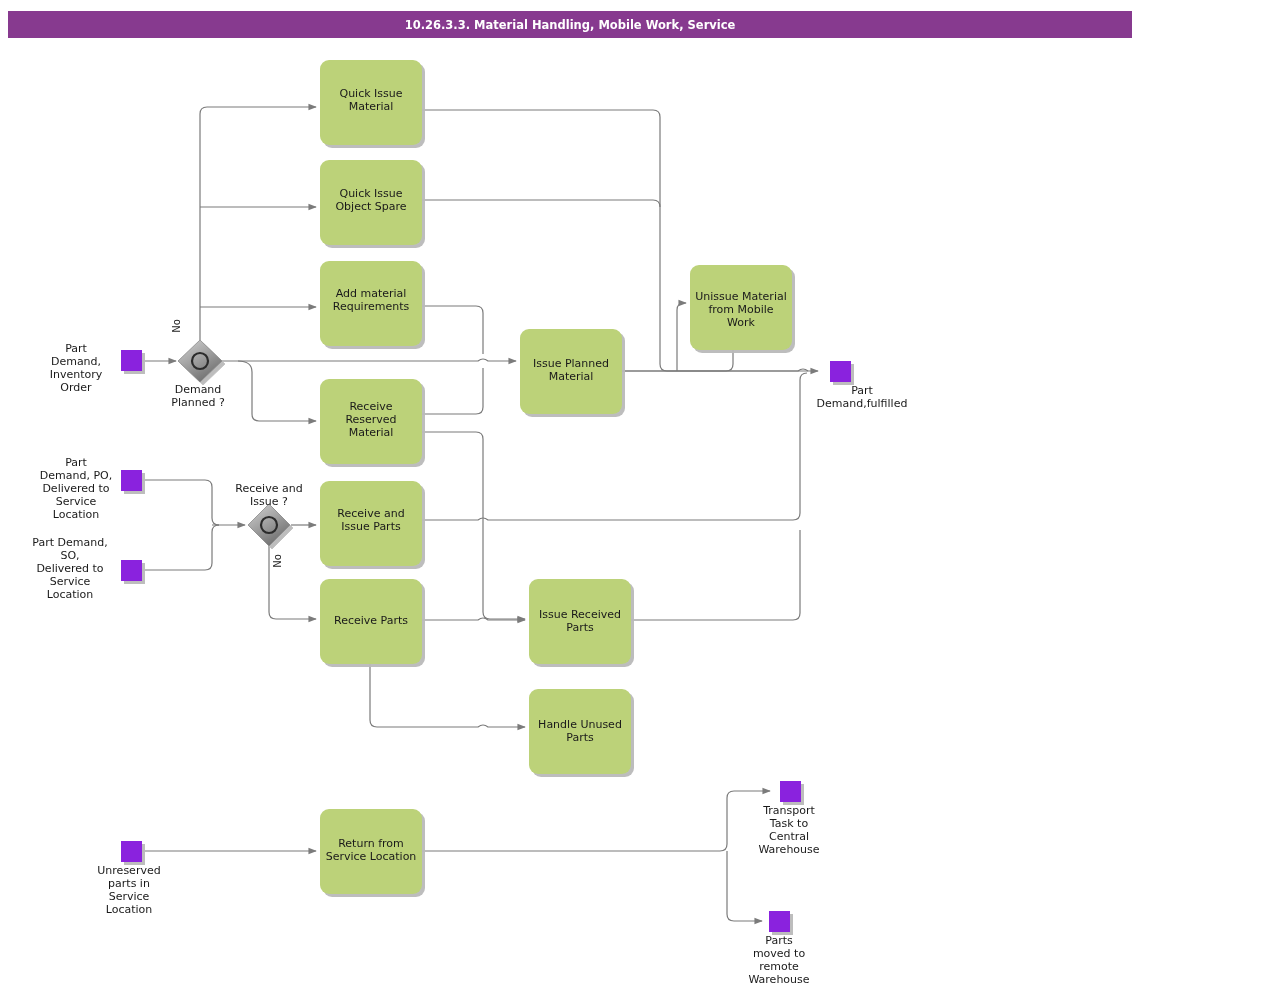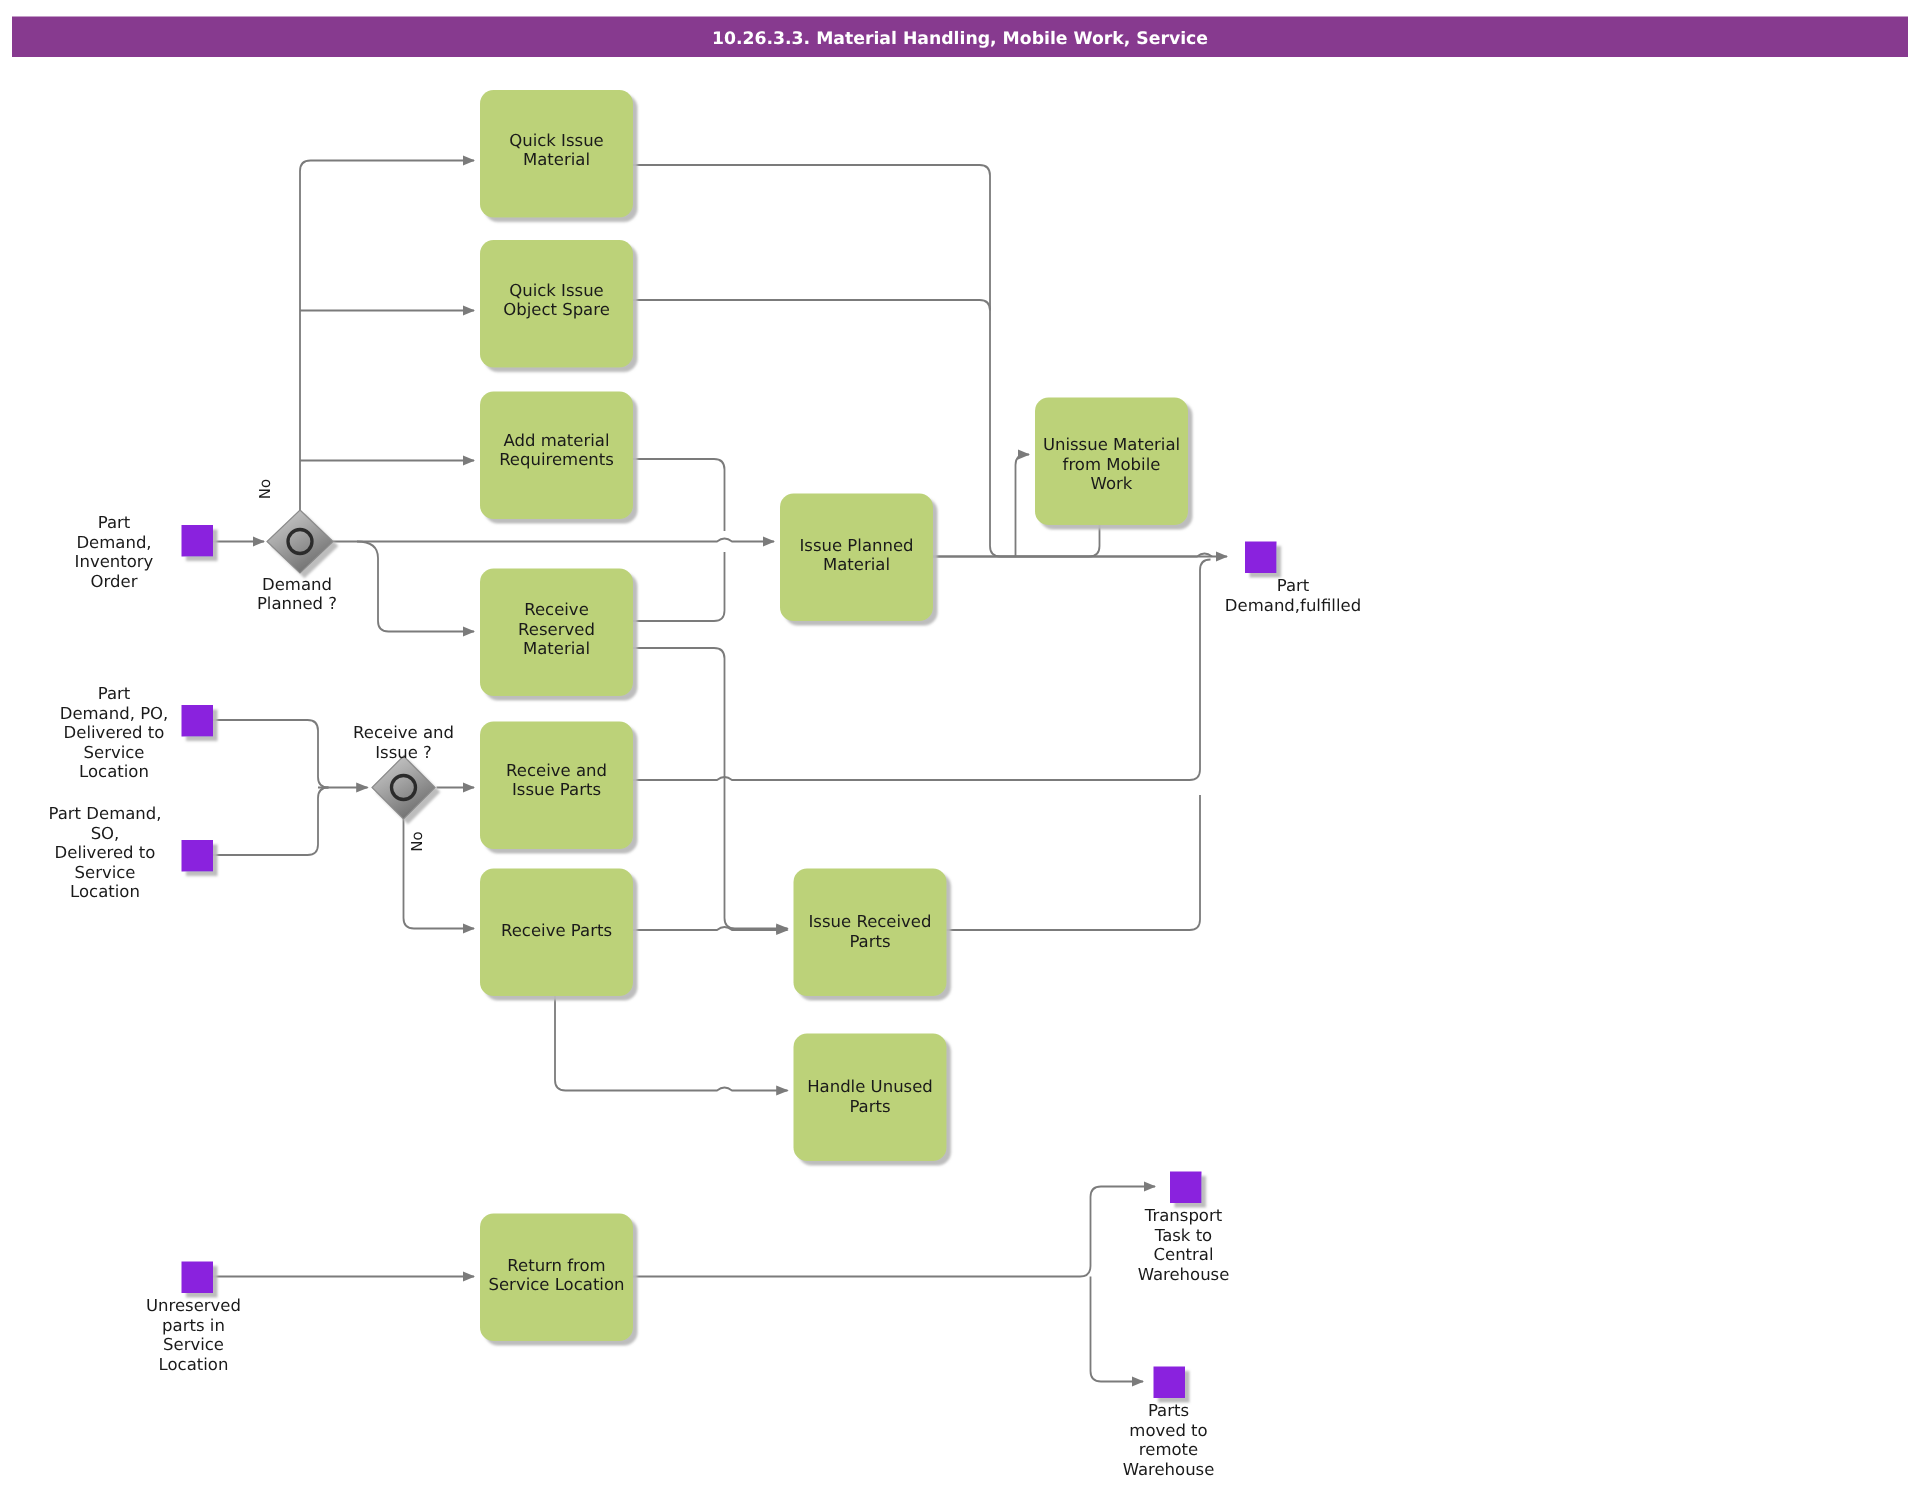--- a/index.html
+++ b/index.html
@@ -11,21 +11,21 @@
     width: 1280px;
     height: 998px;
     position: relative;
     font-family: "DejaVu Sans", sans-serif;
     overflow: hidden;
   }
   #titlebar {
     position: absolute;
     left: 8px;
     top: 11px;
-    width: 1264px;
+    width: 1124px;
     height: 27px;
     background: #873a8f;
     color: #ffffff;
     font-size: 11.5px;
     font-weight: bold;
     display: flex;
     align-items: center;
     justify-content: center;
     letter-spacing: 0px;
     font-family: "DejaVu Sans", sans-serif;

